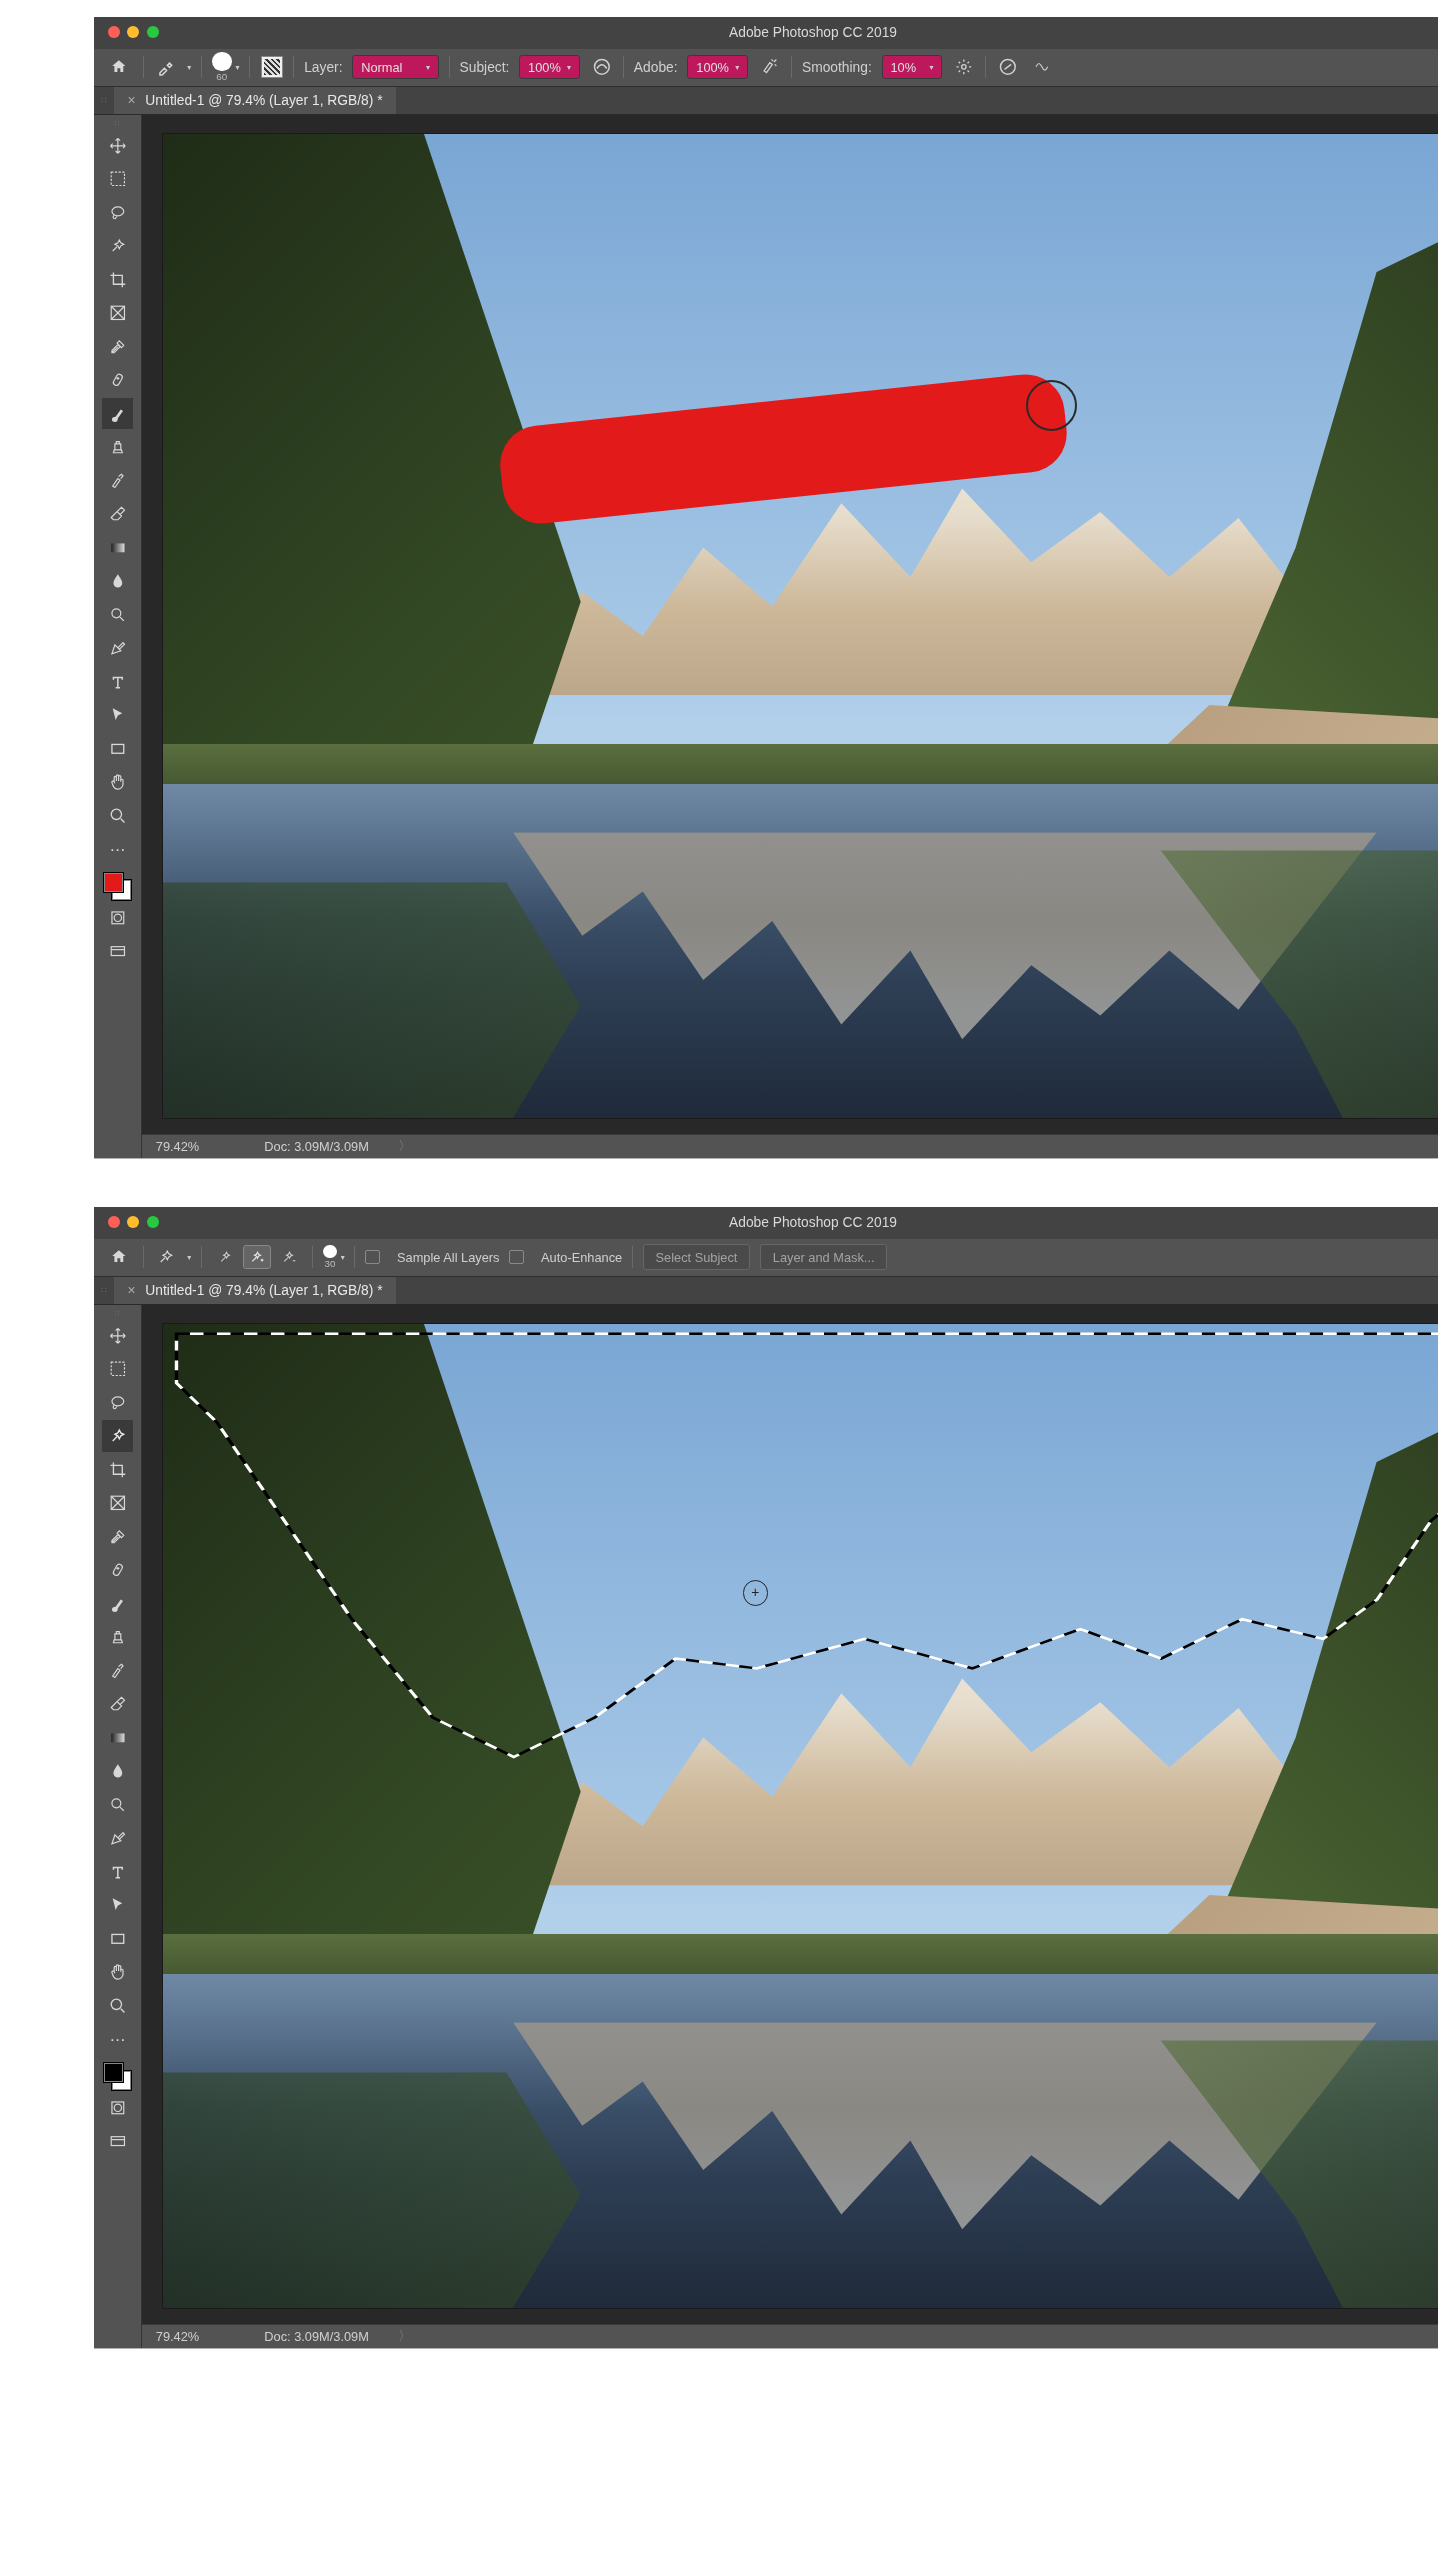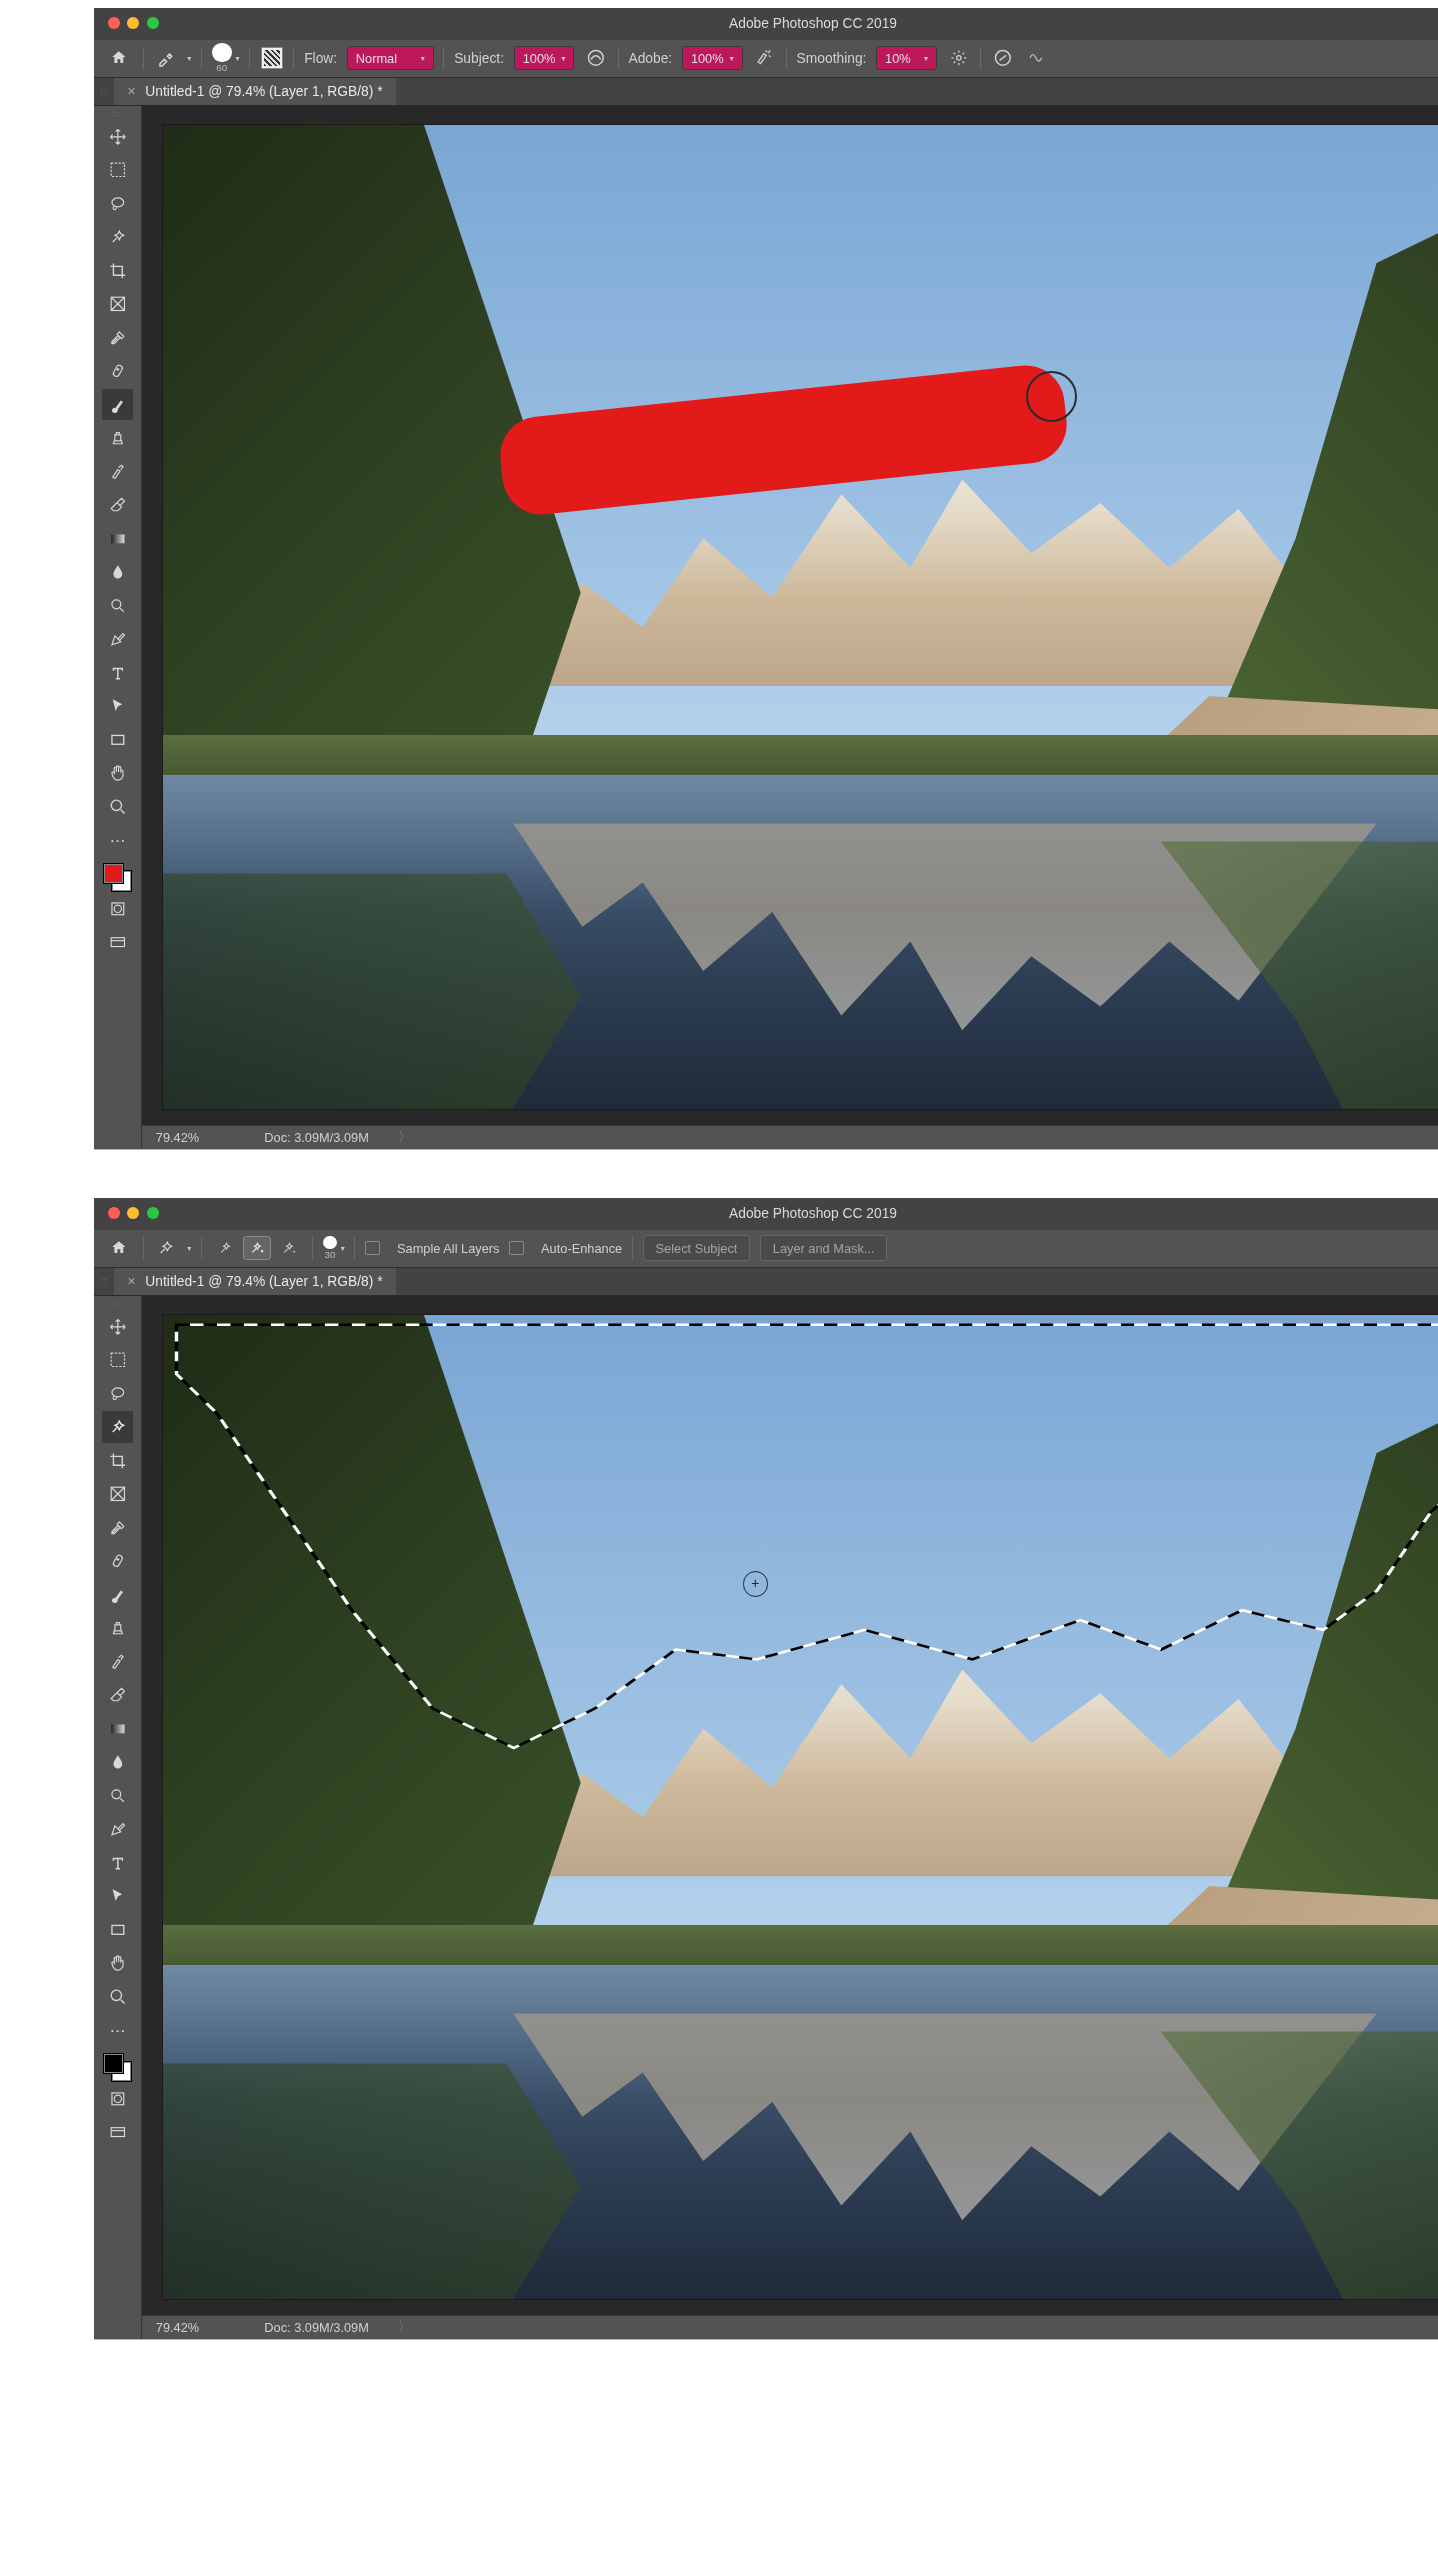--- a/index.html
+++ b/index.html
@@ -1,16 +1,16 @@
 <!DOCTYPE html>
 <html><head>
 <meta charset="utf-8">
 <style>
   html,body{margin:0;padding:0;background:#fff;font-family:"Helvetica Neue",Arial,sans-serif;font-size:10.8px;color:#ccc;-webkit-font-smoothing:antialiased}
-  .page{width:1250px;margin:8px auto}
+  .page{width:1250px;margin:17px auto}
   .ps-window{background:#535353;color:#ccc;width:1438px;position:relative;box-shadow:0 1px 0 rgba(0,0,0,.3)}
   .title-bar{height:31.5px;background:#434343;display:flex;align-items:center;position:relative}
   .traffic{position:absolute;left:13.8px;top:8.9px;display:flex;gap:7.9px}
   .tlight{width:11.8px;height:11.8px;border-radius:50%}
   .red{background:#ff5f57}.yellow{background:#febc2e}.green{background:#28c840}
   .title-text{position:absolute;left:50%;transform:translateX(-50%);color:#d9d9d9;font-size:13.8px}
   .options-bar{height:37px;background:#535353;display:flex;align-items:center;padding:0 9.8px;gap:9.8px;border-bottom:1px solid #2f2f2f}
   .home-btn{width:29.5px;height:27.6px;border-radius:3.9px;display:flex;align-items:center;justify-content:center}
   .opt-sep{width:1px;height:21.7px;background:#6a6a6a}
   .brush-preset{display:flex;align-items:center;gap:3.9px}
@@ -108,21 +108,21 @@
       </div>
       <span class="caret">▾</span>
     </div>
     <div class="opt-sep"></div>
     <div class="icon-btn">
       <div class="tool-swap inv" style="position:relative">
         <div style="position:absolute;left:2px;top:2px;right:2px;bottom:2px;background:repeating-linear-gradient(45deg,#333 0 2px,#ddd 2px 3.9px)"></div>
       </div>
     </div>
     <div class="opt-sep"></div>
-    <span class="opt-label">Flow:</span>
+    <span class="opt-label">Layer:</span>
     <div class="dropdown">
       <span class="dval">Normal</span>
       <span class="caret">▾</span>
     </div>
     <div class="opt-sep"></div>
     <span class="opt-label">Subject:</span>
     <div class="dropdown numdrop">
       <span class="dval">100%</span>
       <span class="caret">▾</span>
     </div>

